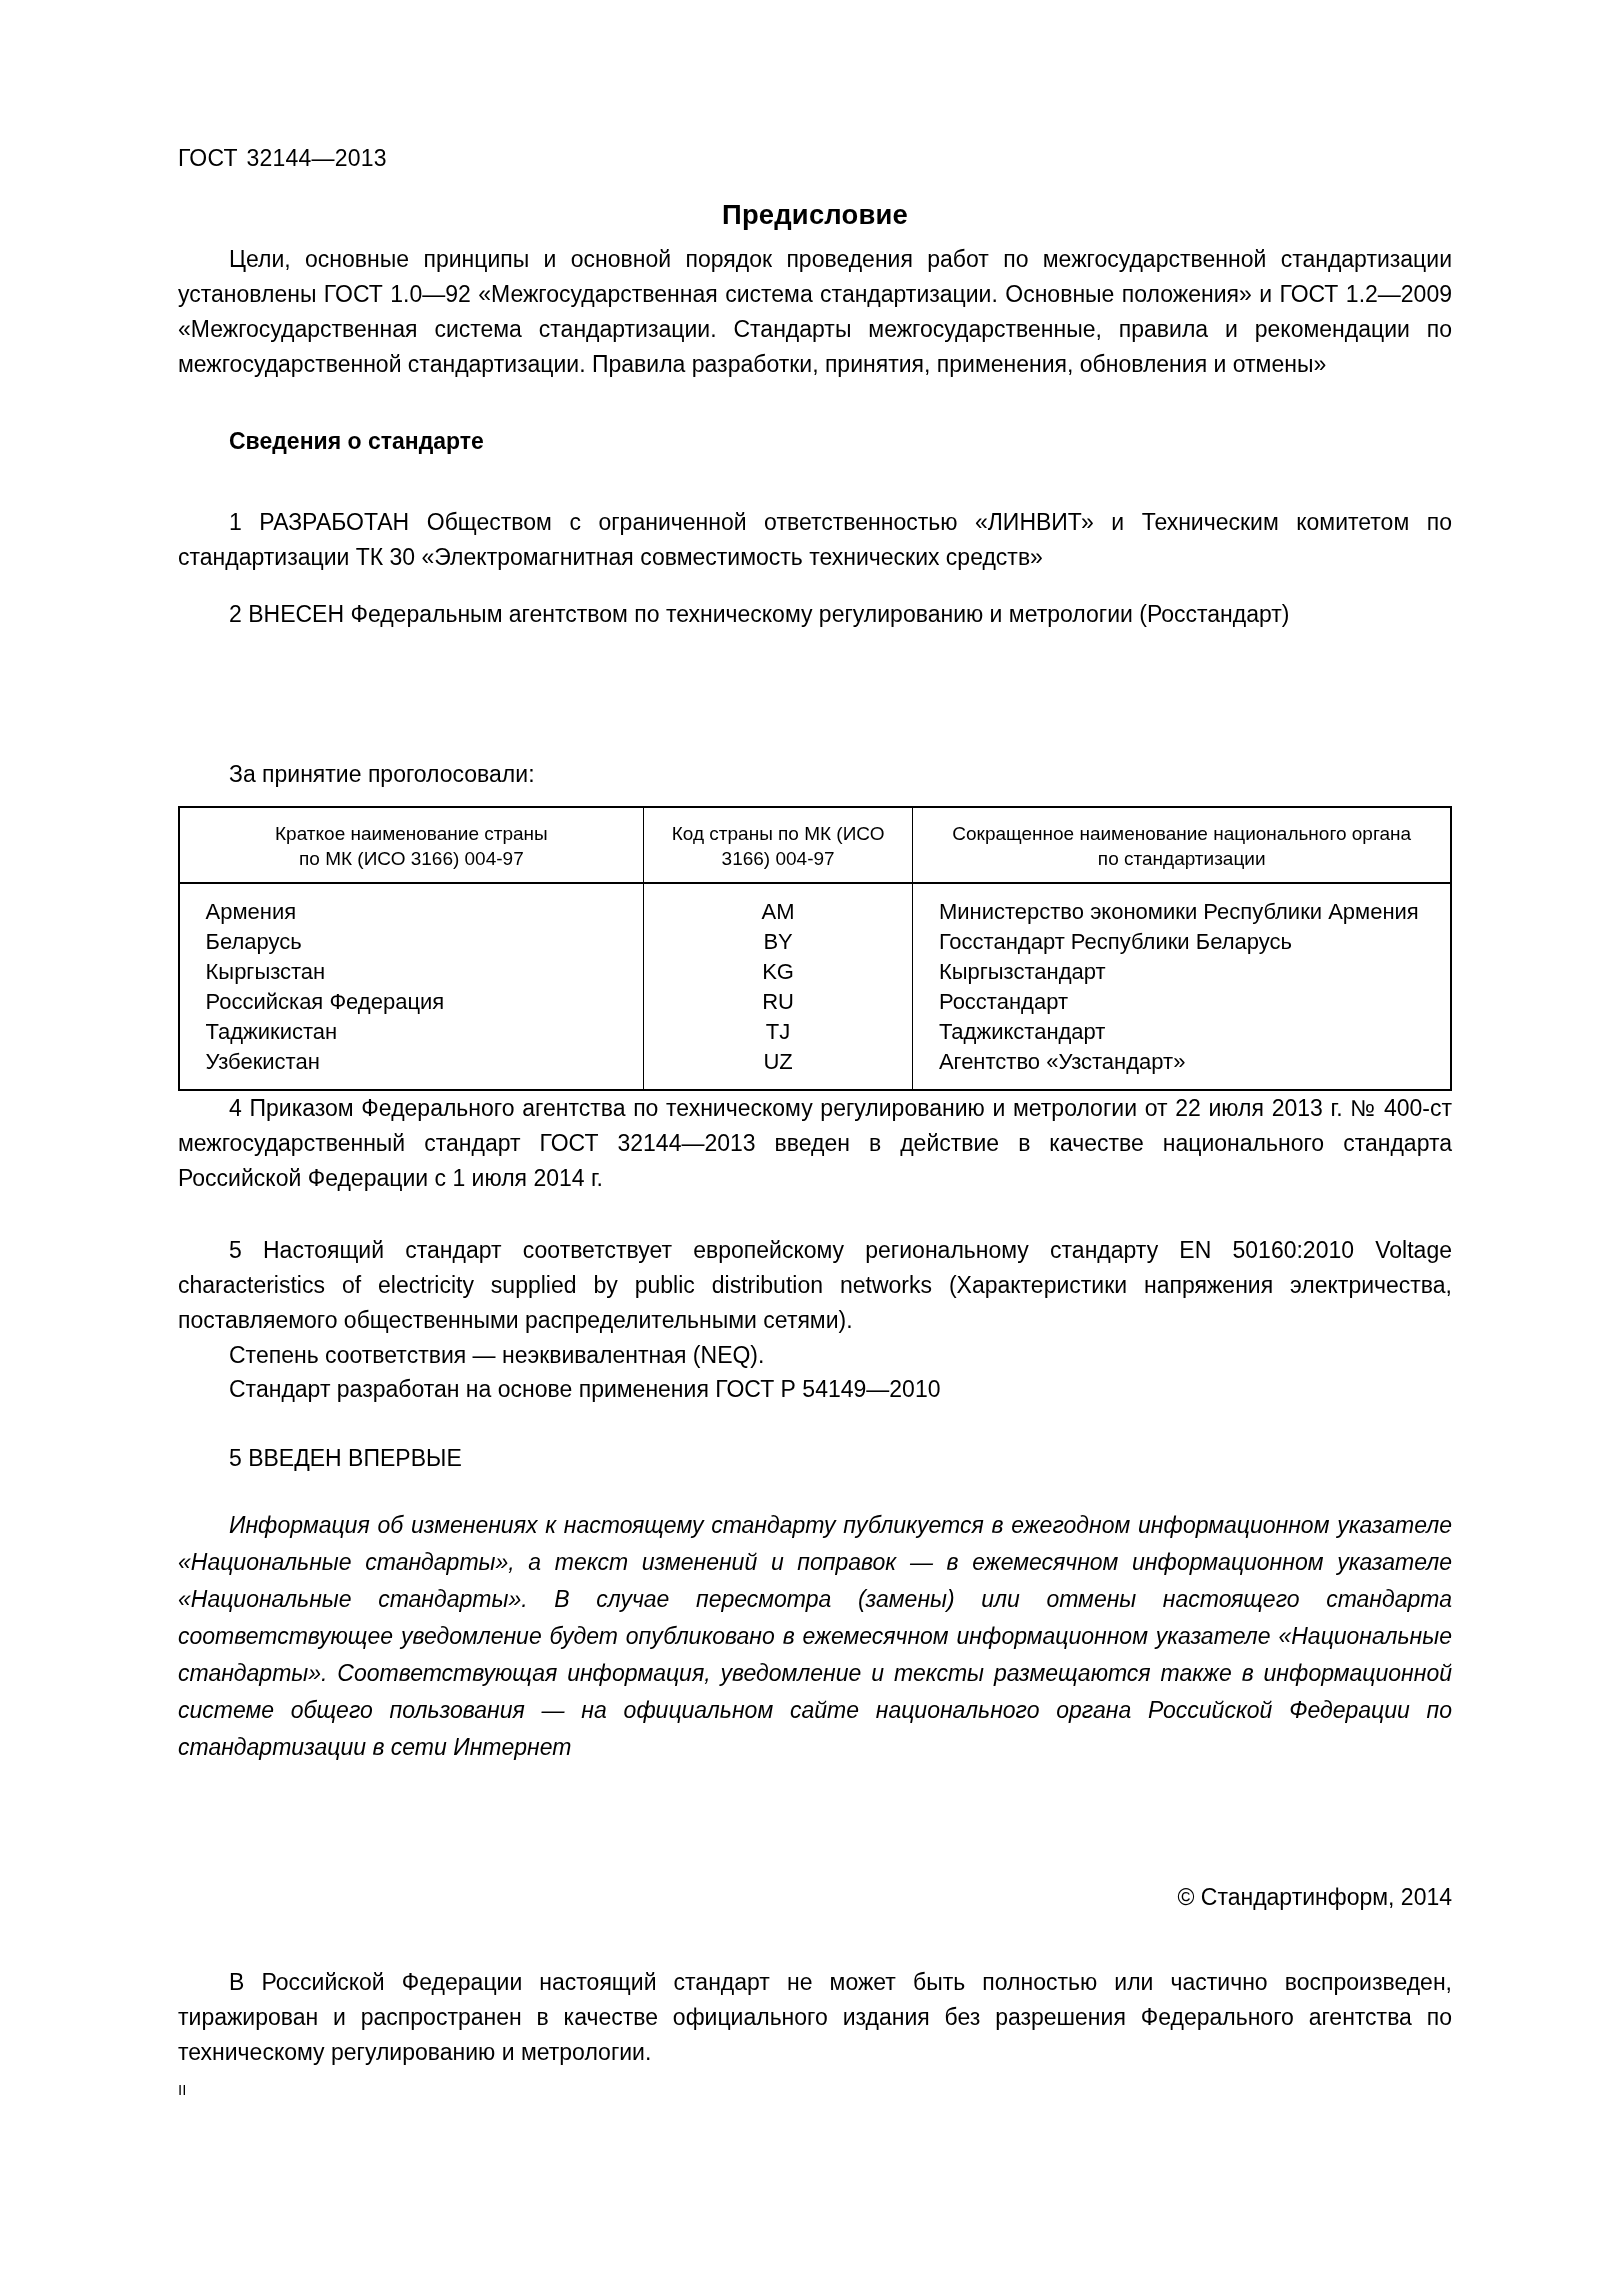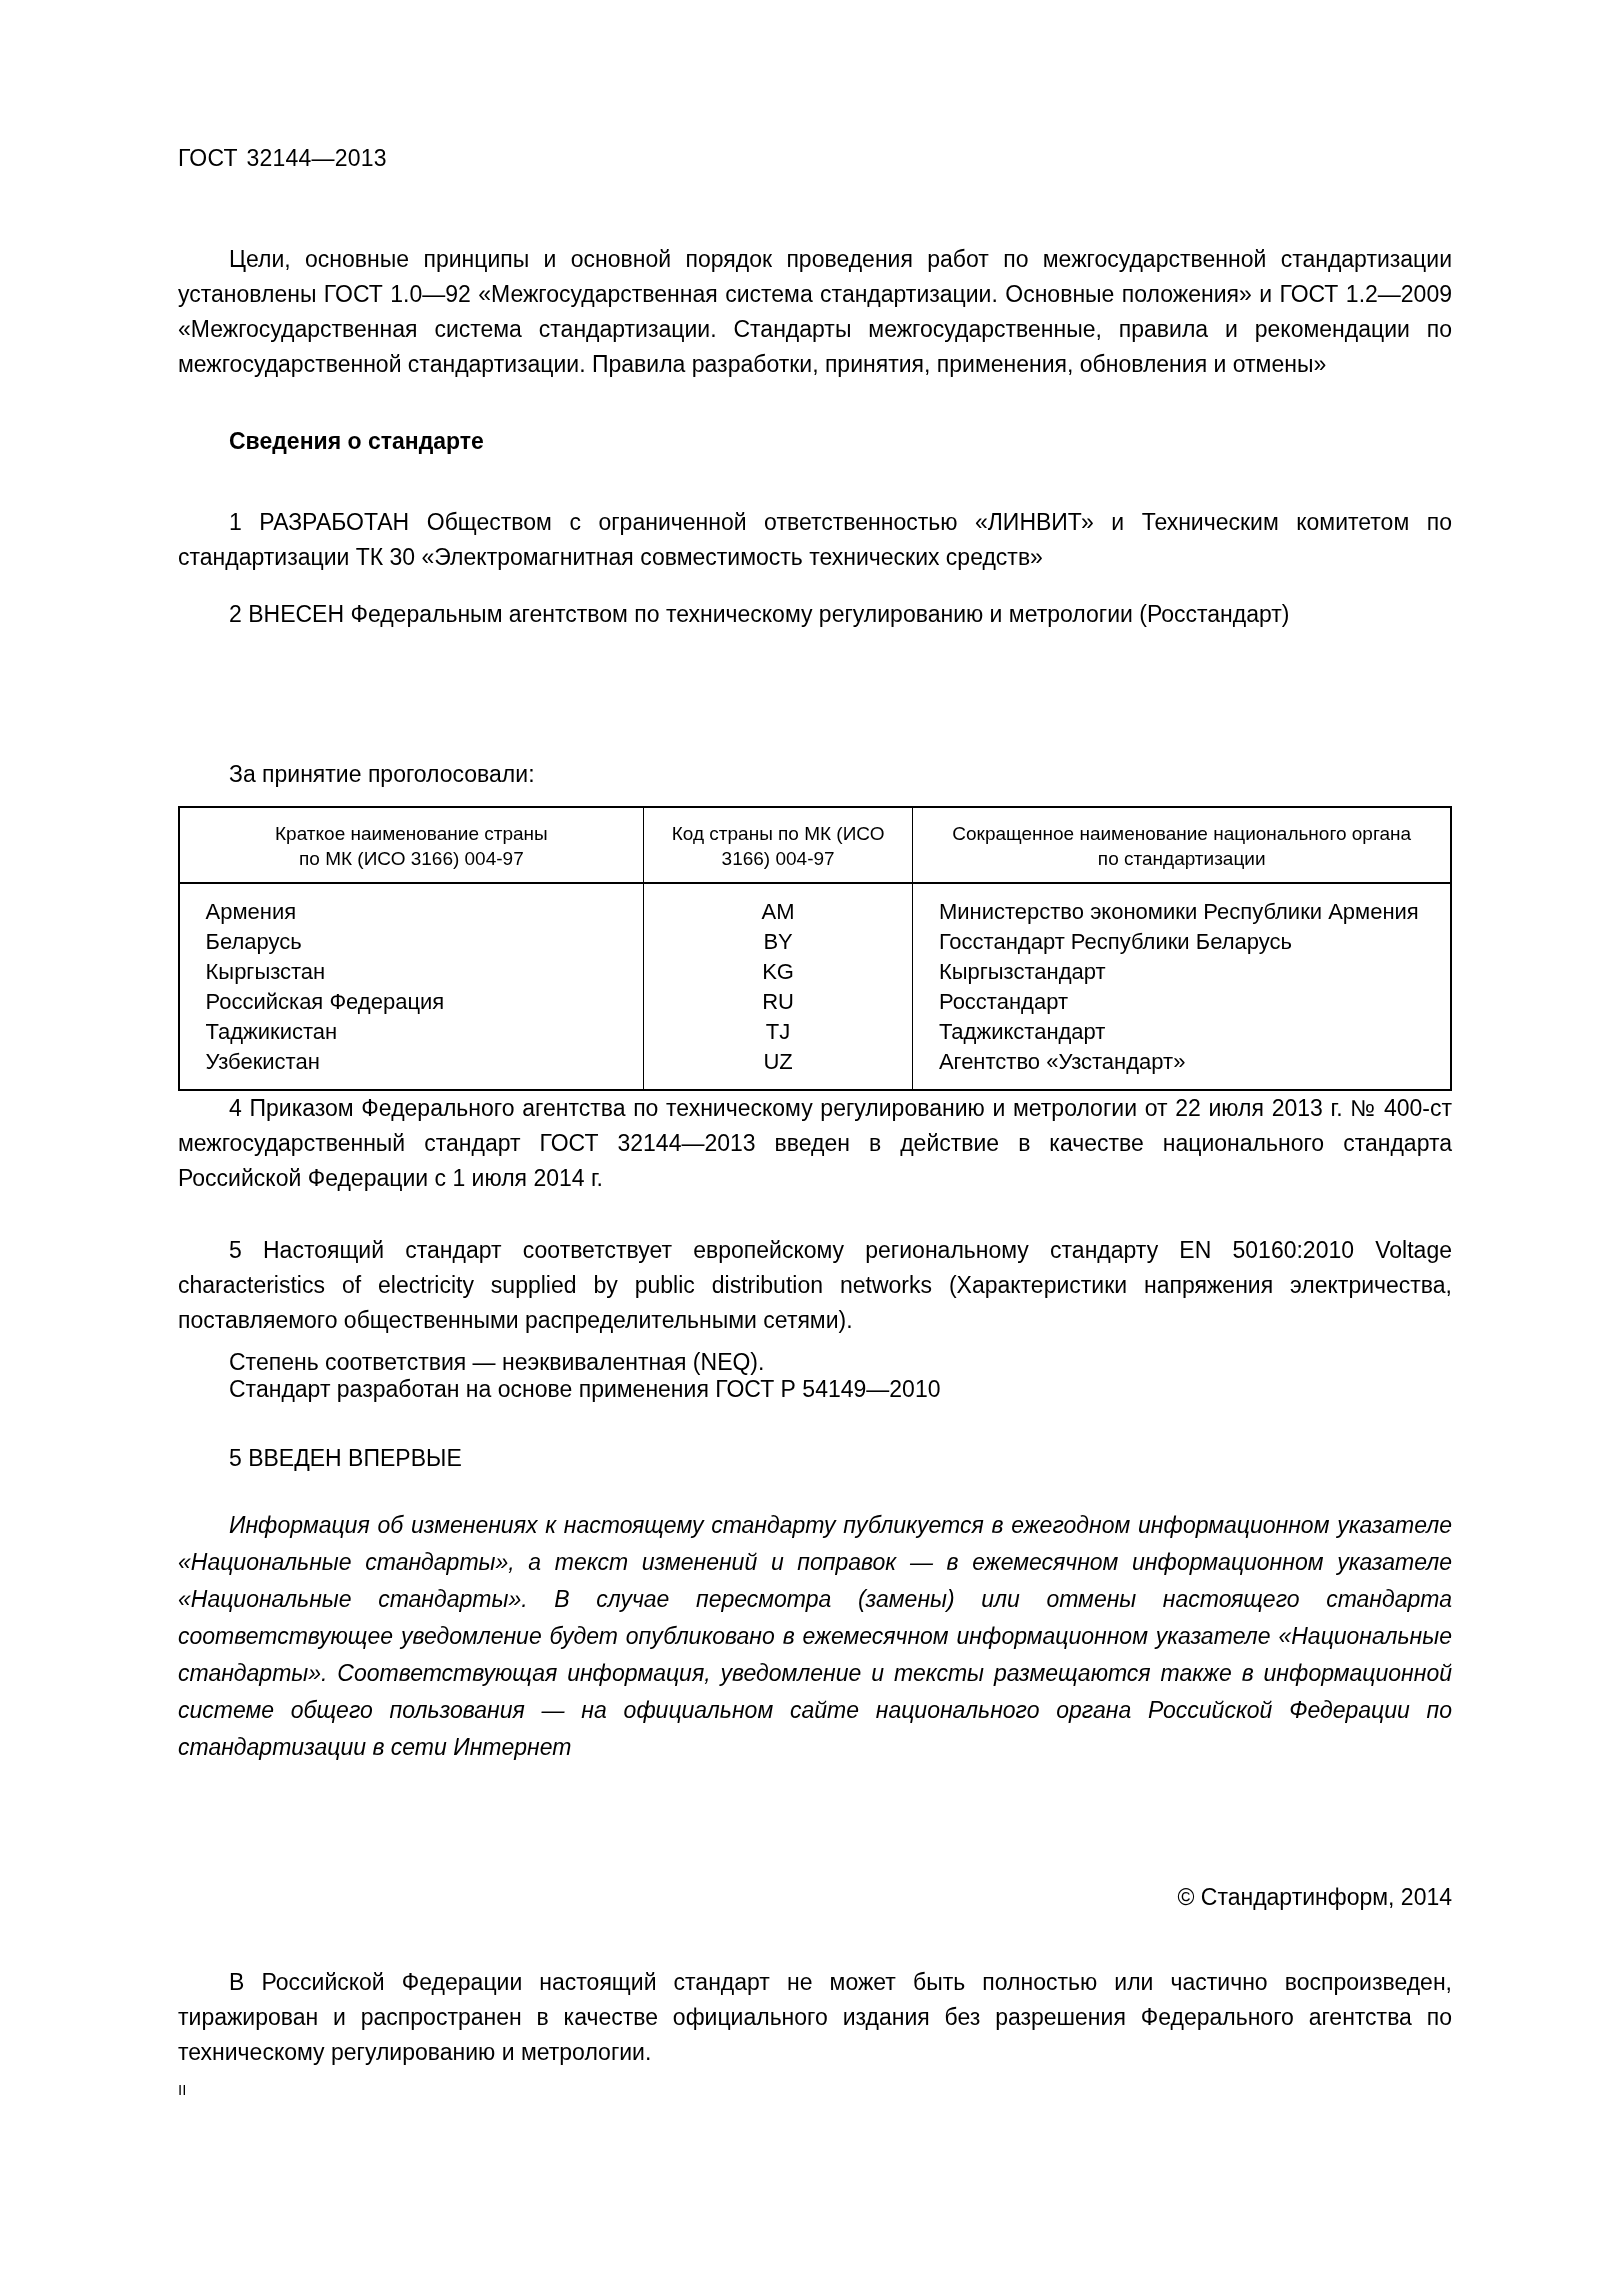--- a/index.html
+++ b/index.html
@@ -149,20 +149,21 @@
 </style>
 </head>
 <body>
 
 <div class="page">
 
   <div class="running-head">
     <span>ГОСТ</span><span class="gap"></span><span>32144—2013</span>
   </div>
 
+  <div class="doc-title">Предисловие</div>
 
   <div class="para indent last-line-left" style="top: 242px;">Цели, основные принципы и основной порядок проведения работ по межгосударственной стандартизации установлены ГОСТ 1.0—92 «Межгосударственная система стандартизации. Основные положения» и ГОСТ 1.2—2009 «Межгосударственная система стандартизации. Стандарты межгосударственные, правила и рекомендации по межгосударственной стандартизации. Правила разработки, принятия, применения, обновления и отмены»</div>
 
   <div class="subhead" style="top: 424px;">Сведения о стандарте</div>
 
   <div class="para indent last-line-left" style="top: 473px; margin-top: 32px;">1  РАЗРАБОТАН Обществом с ограниченной ответственностью «ЛИНВИТ» и Техническим комитетом по стандартизации ТК 30 «Электромагнитная совместимость технических средств»</div>
 
   <div class="para indent last-line-left" style="top: 597px;">2  ВНЕСЕН Федеральным агентством по техническому регулированию и метрологии (Росстандарт)</div>
 
 
@@ -217,21 +218,21 @@
           <div>Агентство «Узстандарт»</div>
         </td>
       </tr>
     </tbody>
   </table>
 
   <div class="para indent last-line-left" style="top: 1091px;">4  Приказом Федерального агентства по техническому регулированию и метрологии от 22 июля 2013 г. № 400-ст межгосударственный стандарт ГОСТ 32144—2013 введен в действие в качестве национального стандарта Российской Федерации с 1 июля 2014 г.</div>
 
   <div class="para indent" style="top: 1233px; text-align-last: left;">5  Настоящий стандарт соответствует европейскому региональному стандарту EN 50160:2010 Voltage characteristics of electricity supplied by public distribution networks (Характеристики напряжения электричества, поставляемого общественными распределительными сетями).</div>
 
-  <div class="plain indent" style="top: 1338px; margin-top: 7px;">Степень соответствия — неэквивалентная (NEQ).</div>
+  <div class="plain indent" style="top: 1338px;">Степень соответствия — неэквивалентная (NEQ).</div>
 
   <div class="plain indent" style="top: 1372px;">Стандарт разработан на основе применения ГОСТ Р 54149—2010</div>
 
   <div class="plain indent" style="top: 1441px;">5  ВВЕДЕН ВПЕРВЫЕ</div>
 
   <div class="italic-block" style="top: 1507px;">Информация об изменениях к настоящему стандарту публикуется в ежегодном информационном указателе «Национальные стандарты», а текст изменений и поправок — в ежемесячном информационном указателе «Национальные стандарты». В случае пересмотра (замены) или отмены настоящего стандарта соответствующее уведомление будет опубликовано в ежемесячном информационном указателе «Национальные стандарты». Соответствующая информация, уведомление и тексты размещаются также в информационной системе общего пользования — на официальном сайте национального органа Российской Федерации по стандартизации в сети Интернет</div>
 
   <div class="copyright">© Стандартинформ, 2014</div>
 
   <div class="para indent last-line-left" style="top: 1965px;">В Российской Федерации настоящий стандарт не может быть полностью или частично воспроизведен, тиражирован и распространен в качестве официального издания без разрешения Федерального агентства по техническому регулированию и метрологии.</div>

